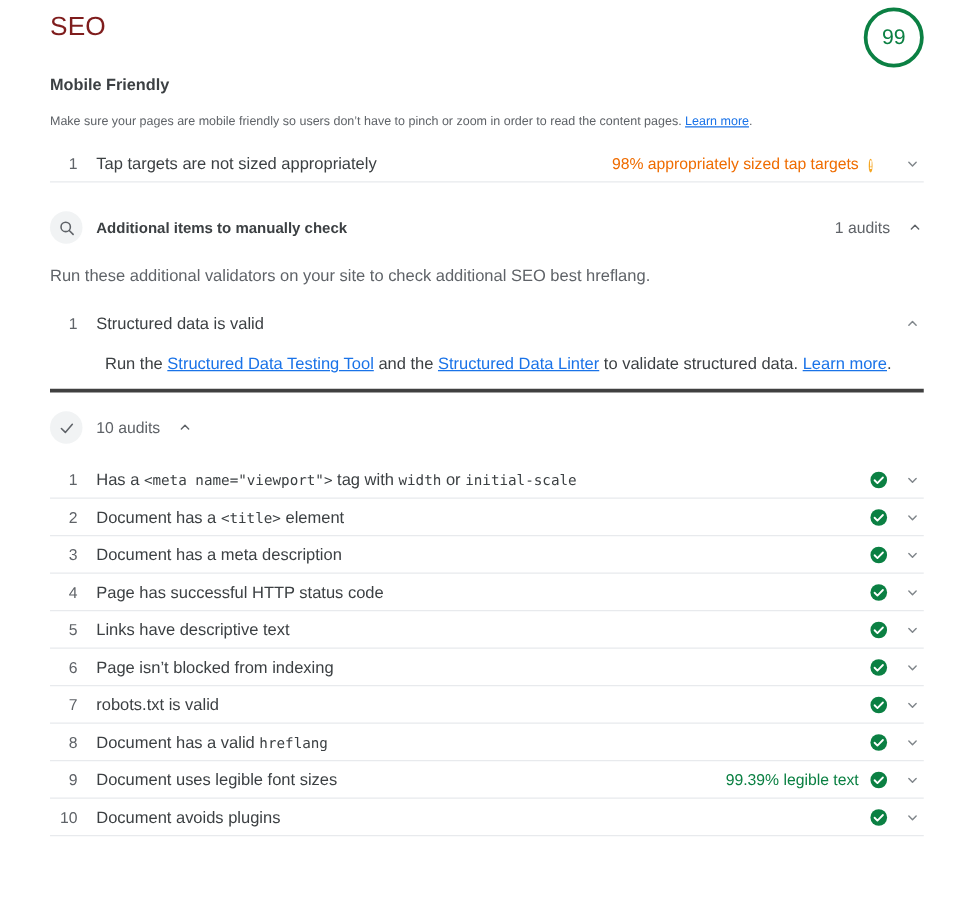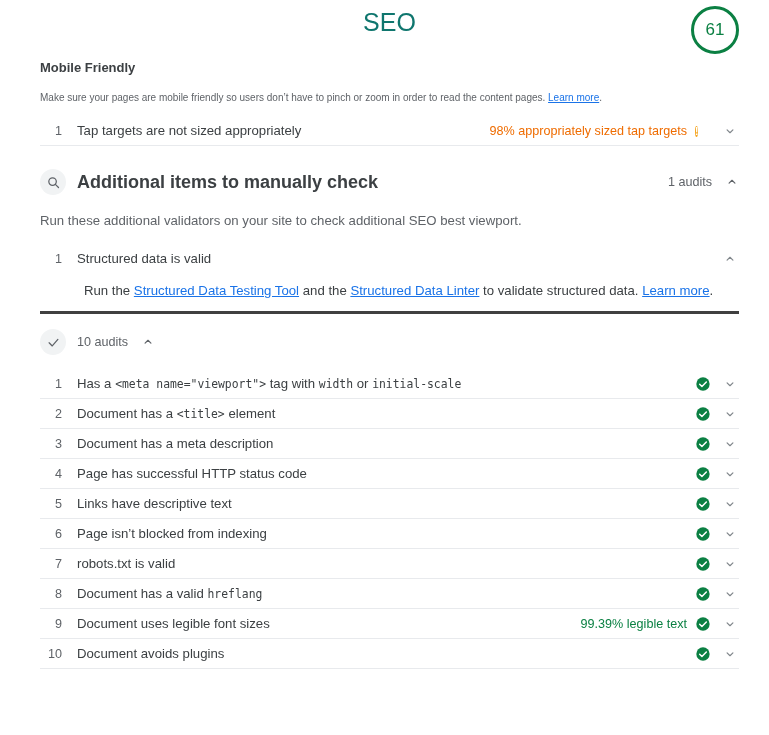--- a/index.html
+++ b/index.html
@@ -22,27 +22,26 @@
     box-sizing: border-box;
     padding: 0 30px 0 40px;
   }
 
   
   .cat-header {
     position: relative;
     padding-top: 10px;
   }
   .cat-title {
-    font-size: 25px;
+    font-size: 21px;
     font-weight: 400;
-    color: #0f766e;
+    color: #7f1d1d;
     line-height: 24px;
     margin: 0 0 9px 0;
     letter-spacing: 0.1px;
-    text-align: center;
   }
   .cat-desc {
     font-size: 13.2px;
     line-height: 18.5px;
     color: #5f6368;
     max-width: 600px;
     margin: 0;
   }
   .score-gauge {
     position: absolute;
@@ -180,21 +179,21 @@
     background: #f1f3f4;
     display: flex;
     align-items: center;
     justify-content: center;
     margin-right: 11px;
     color: #5f6368;
   }
   .g-icon svg { display: block; }
   .g-title {
     flex: 1 1 auto;
-    font-size: 18px;
+    font-size: 12px;
     font-weight: bold;
     color: #3c4043;
   }
   .g-count {
     flex: 0 0 auto;
     font-size: 12.6px;
     color: #5f6368;
     margin-right: 13px;
   }
   .g-chev {
@@ -220,21 +219,21 @@
   }
 </style>
 </head>
 <body>
 
 <div class="page">
 
   <div class="cat-header">
     <div class="score-gauge">
       <div class="ring"></div>
-      <div class="val">61</div>
+      <div class="val">99</div>
     </div>
     <h1 class="cat-title">SEO</h1>
   </div>
 
   <h2 class="subhead">Mobile Friendly</h2>
   <p class="sub-desc"><span>Make sure your pages are mobile friendly so users don’t have to pinch or zoom in order to read the content pages. </span><a class="lnk" href="#">Learn more</a><span>.</span></p>
 
   <div class="audit-list">
     <div class="audit-row">
       <span class="idx">1</span>
@@ -258,21 +257,21 @@
           </svg>
       </span>
       <span class="g-title">Additional items to manually check</span>
       <span class="g-count">1 audits</span>
       <span class="g-chev">
         <svg width="14" height="14" viewBox="0 0 24 24">
             <path d="M7 14l5-5 5 5" fill="none" stroke="currentColor" stroke-width="2" stroke-linecap="round" stroke-linejoin="round"></path>
           </svg>
       </span>
     </div>
-    <p class="g-desc">Run these additional validators on your site to check additional SEO best viewport.</p>
+    <p class="g-desc">Run these additional validators on your site to check additional SEO best hreflang.</p>
     <div class="audit-list" style="margin-top:14px;">
       <div class="audit-row no-border">
         <span class="idx">1</span>
         <span class="atitle">Structured data is valid</span>
         <span class="chev">
           <svg width="14" height="14" viewBox="0 0 24 24">
               <path d="M7 14l5-5 5 5" fill="none" stroke="currentColor" stroke-width="2" stroke-linecap="round" stroke-linejoin="round"></path>
             </svg>
         </span>
       </div>

